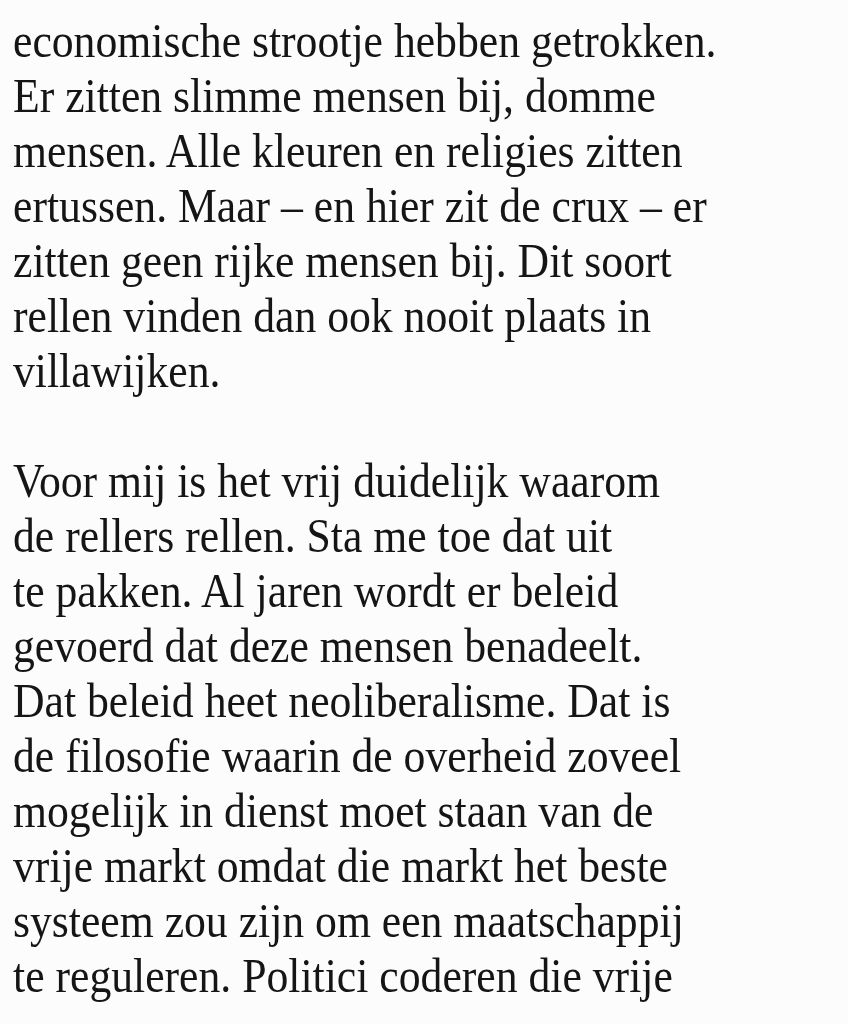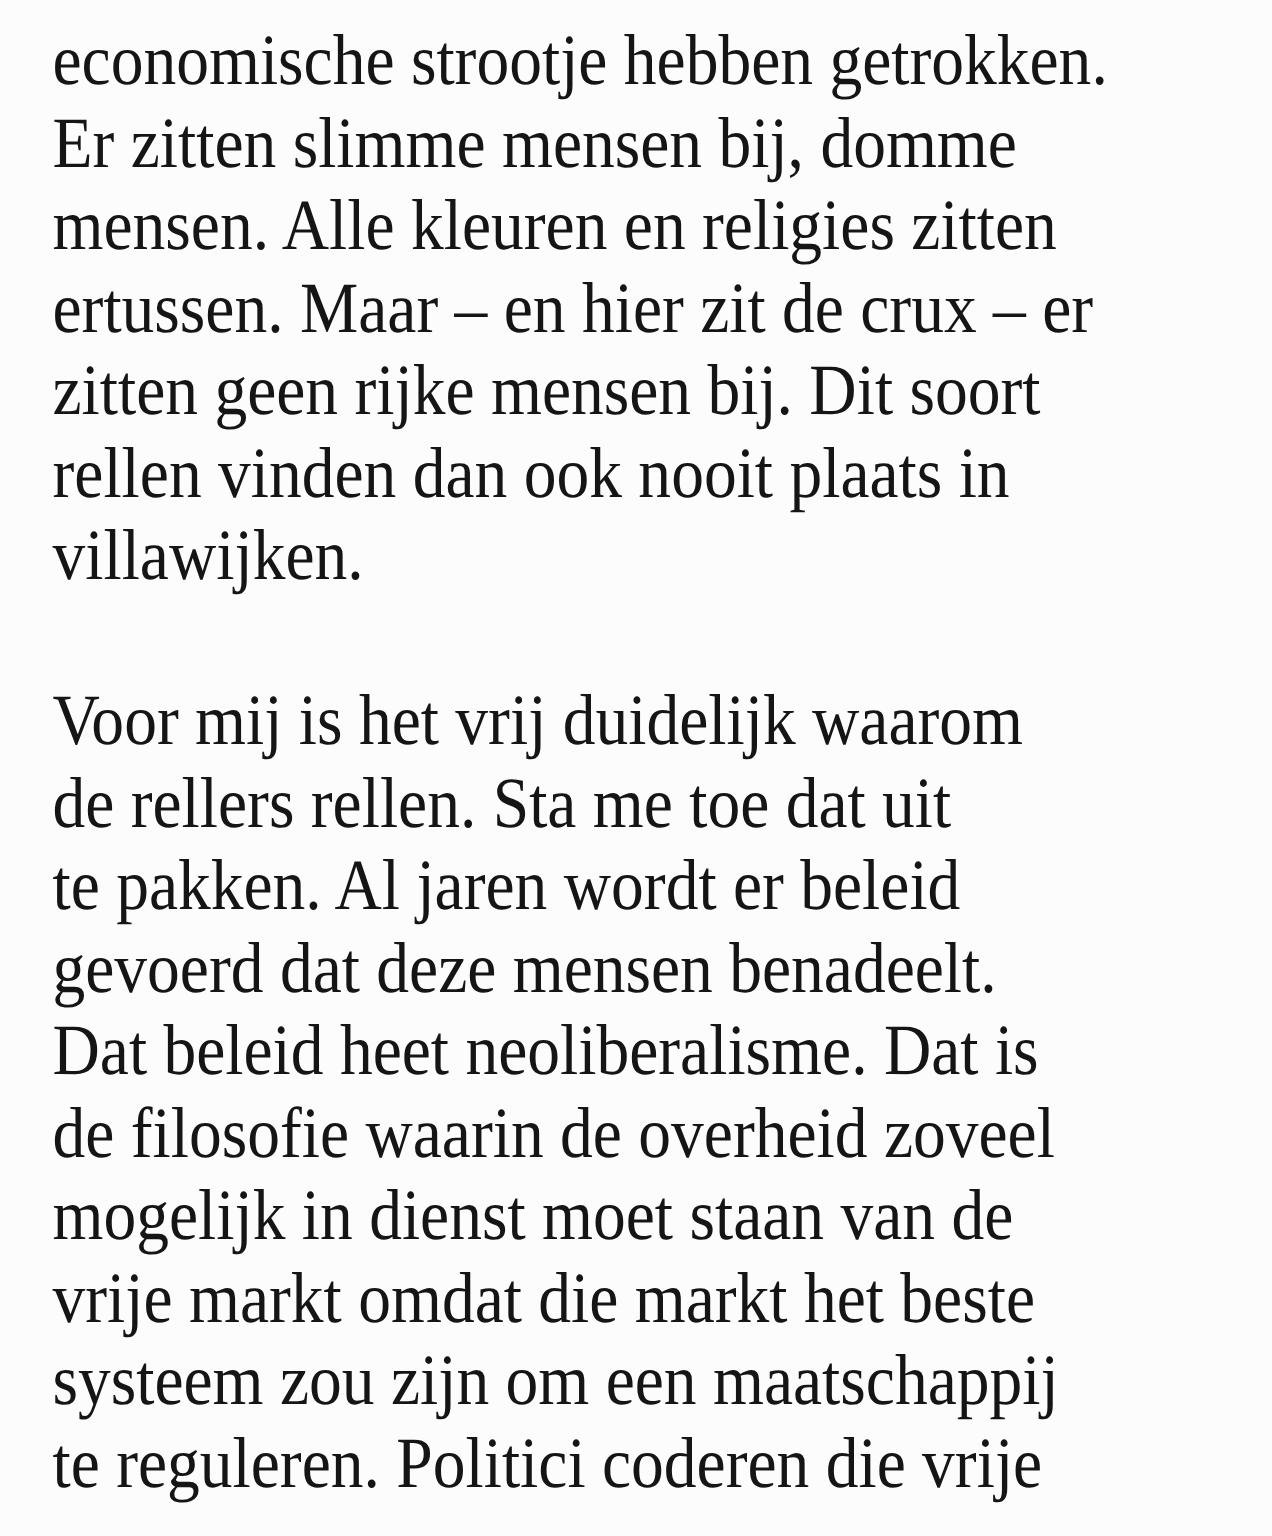--- a/index.html
+++ b/index.html
@@ -10,21 +10,21 @@
     width: 848px;
     height: 1024px;
     background: #fcfcfc;
     overflow: hidden;
     font-family: "Liberation Serif", "DejaVu Serif", serif;
   }
   .page {
     box-sizing: border-box;
     width: 848px;
     height: 1024px;
-    padding: 13px 0 0 35px;
+    padding: 13px 0 0 13px;
   }
   .page-text {
     
     width: 930px;
     transform: scaleX(0.91);
     transform-origin: top left;
     font-size: 48px;
     line-height: 55px;
     color: #151515;
     -webkit-font-smoothing: antialiased;

